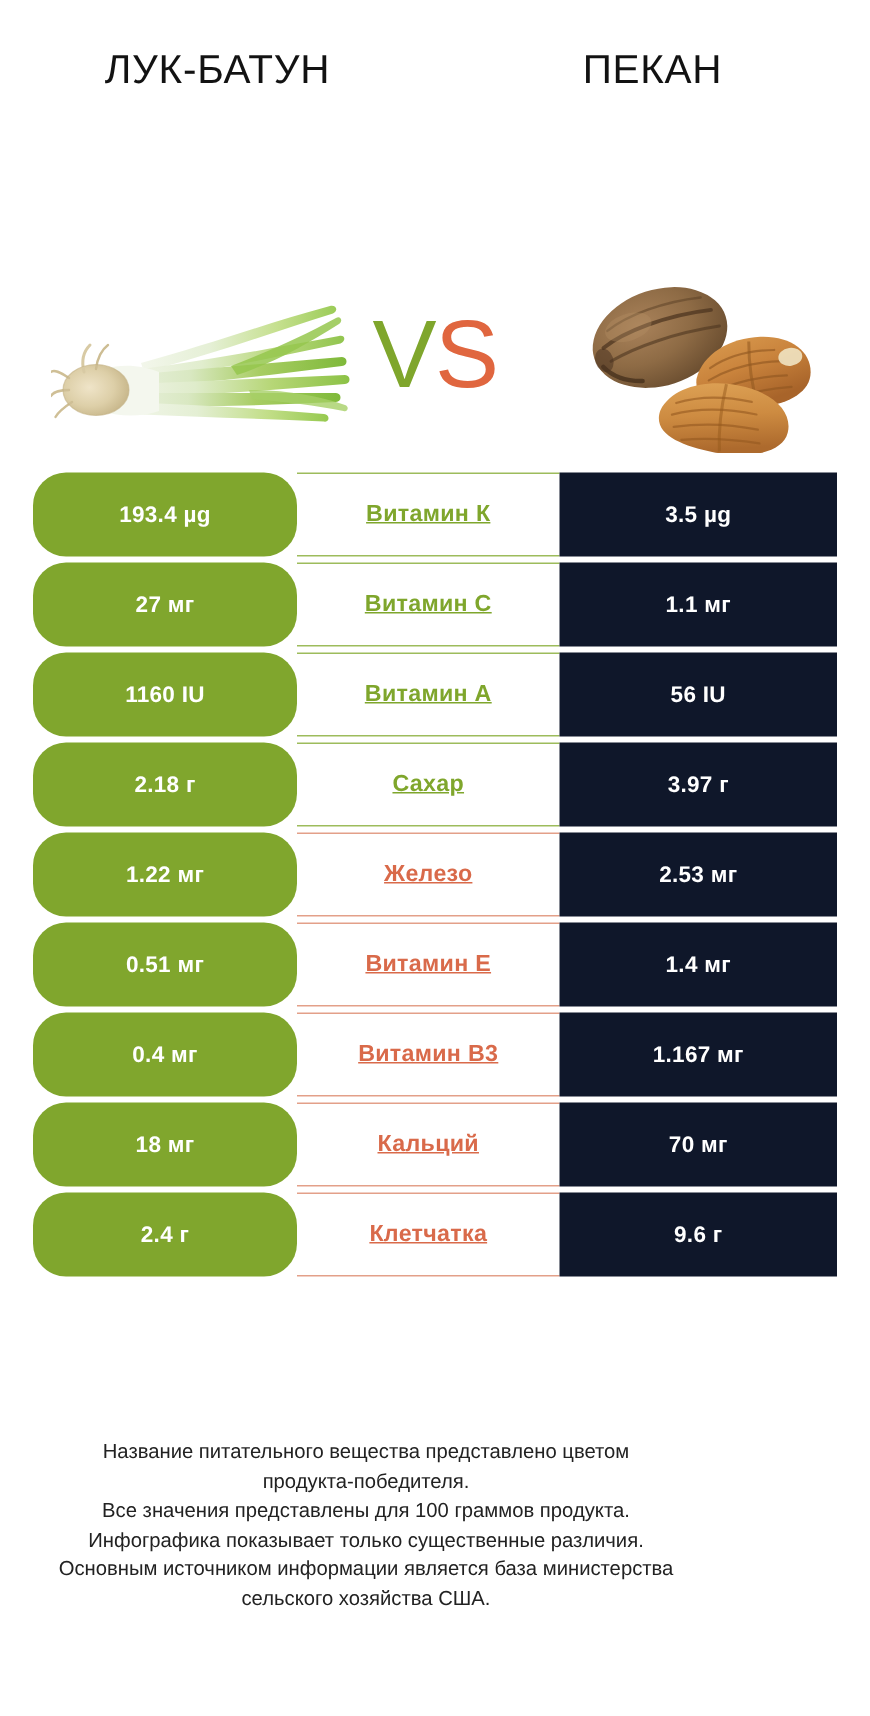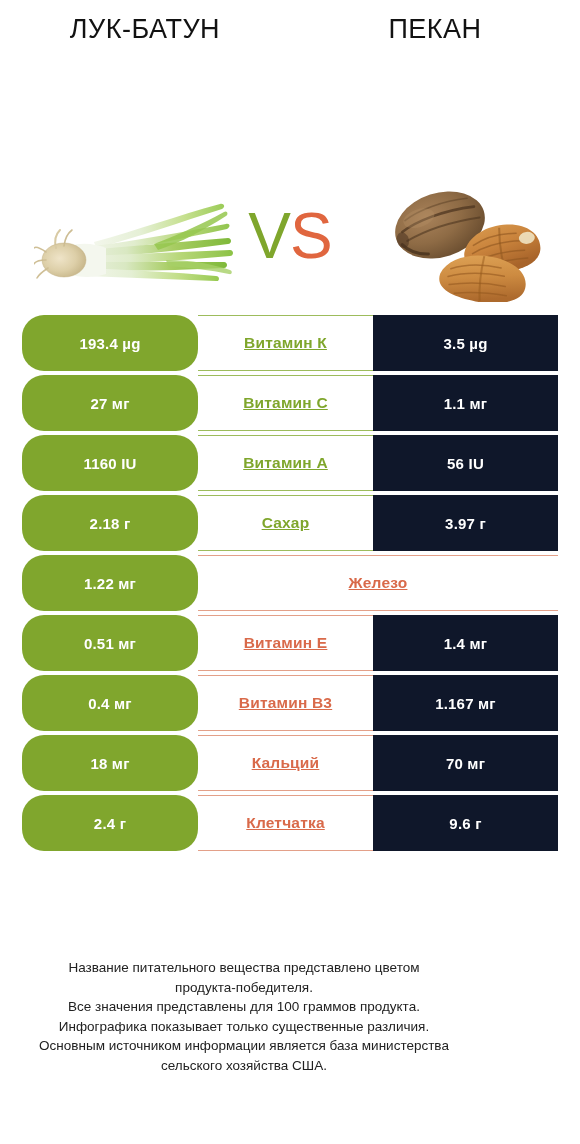--- a/index.html
+++ b/index.html
@@ -15,23 +15,22 @@
     color: #1a1a1a;
     overflow: hidden;
     position: relative;
   }
 
   
   .header {
     display: flex;
     width: 580px;
     height: 62px;
-    align-items: flex-start;
+    align-items: flex-end;
     box-sizing: border-box;
-    padding-top: 14px;
   }
   .header-col {
     flex: 1 1 50%;
     text-align: center;
   }
   .product-title {
     font-size: 27px;
     font-weight: 300;
     letter-spacing: 0.5px;
     color: #121212;
@@ -282,20 +281,21 @@
       <div class="cell cell-right">56 IU</div>
     </div>
     <div class="row win-green">
       <div class="cell cell-left">2.18 г</div>
       <div class="cell cell-center">Сахар</div>
       <div class="cell cell-right">3.97 г</div>
     </div>
     <div class="row win-orange">
       <div class="cell cell-left">1.22 мг</div>
       <div class="cell cell-center">Железо</div>
+      <div class="cell cell-right">2.53 мг</div>
     </div>
     <div class="row win-orange">
       <div class="cell cell-left">0.51 мг</div>
       <div class="cell cell-center">Витамин Е</div>
       <div class="cell cell-right">1.4 мг</div>
     </div>
     <div class="row win-orange">
       <div class="cell cell-left">0.4 мг</div>
       <div class="cell cell-center">Витамин В3</div>
       <div class="cell cell-right">1.167 мг</div>

